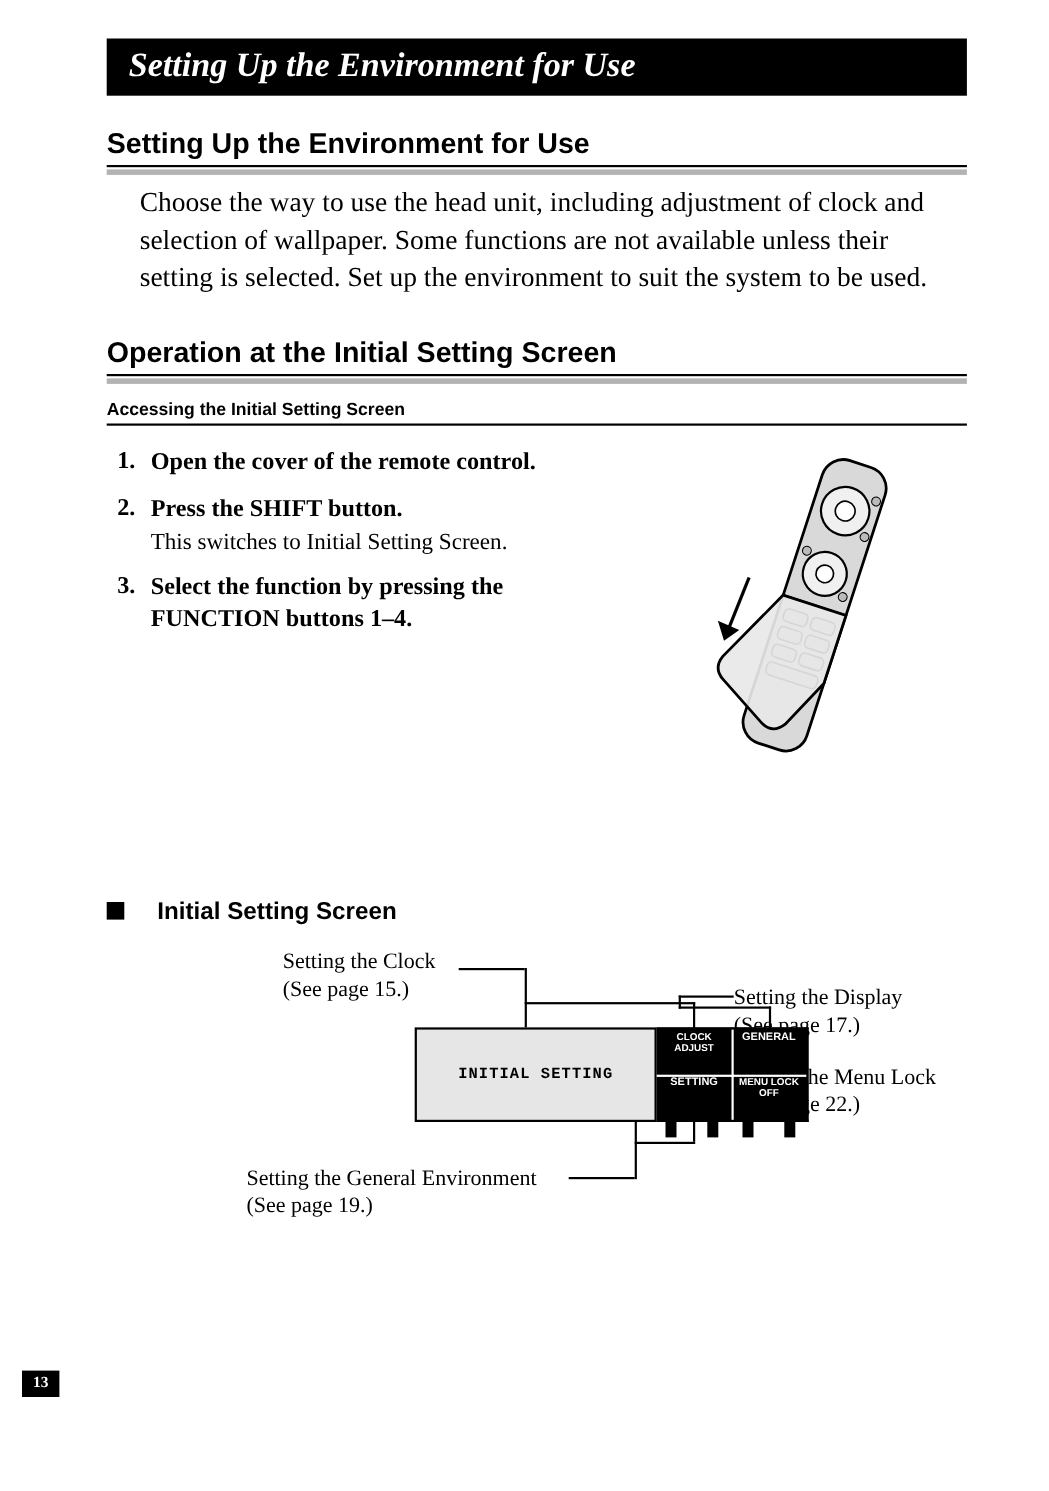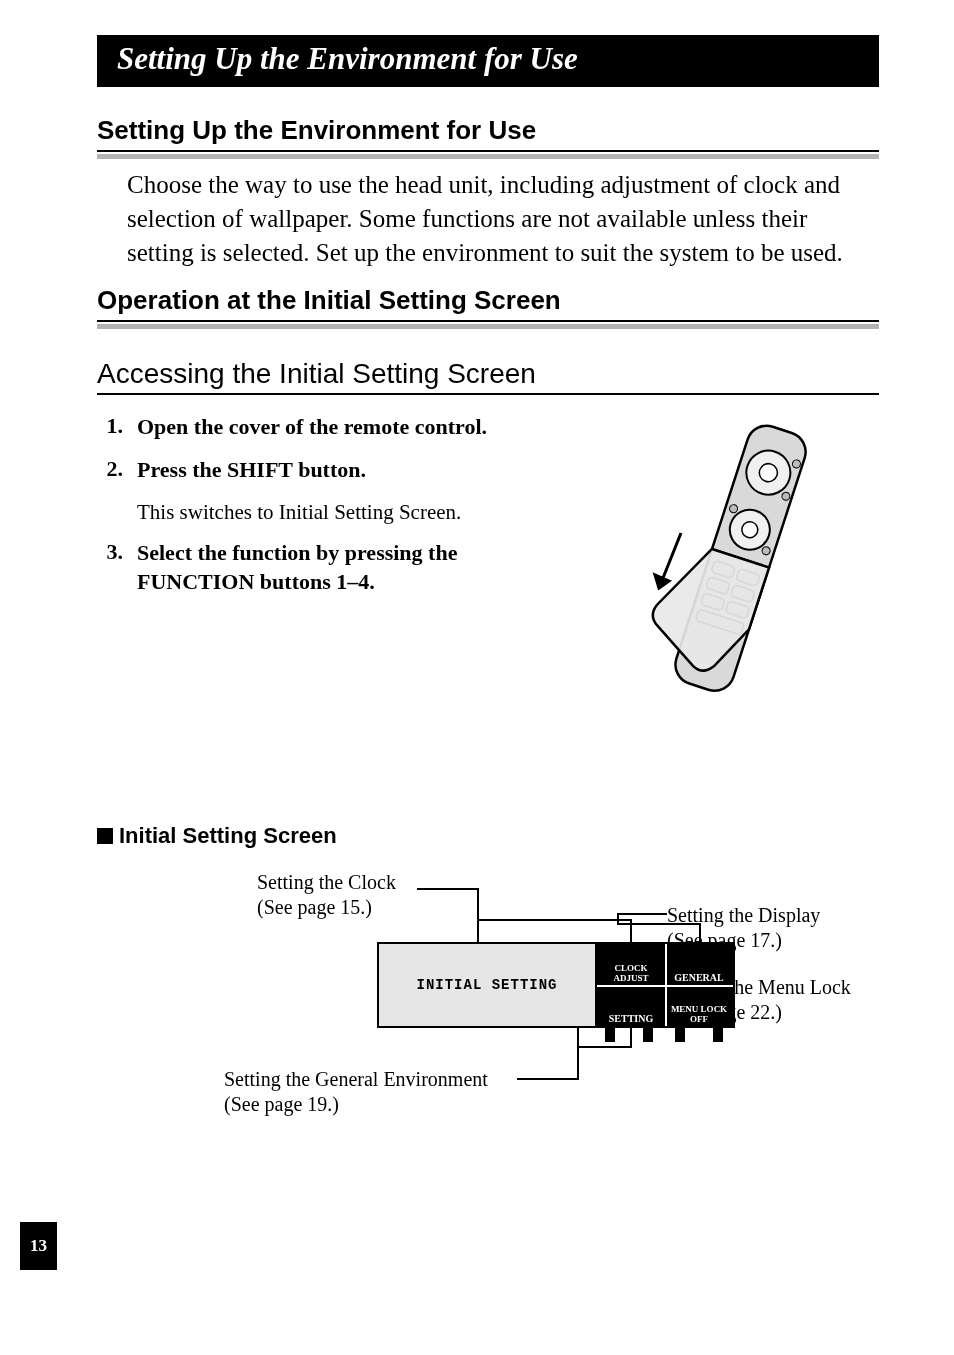--- a/index.html
+++ b/index.html
@@ -40,25 +40,25 @@
     height: 5px;
     background: #b3b3b3;
   }
   .para {
     font-size: 25px;
     line-height: 1.35;
     margin: 16px 0 0 30px;
   }
   .sub-heading {
     font-family: Arial, Helvetica, sans-serif;
-    font-weight: normal;
-    font-size: 28px;
+    font-weight: bold;
+    font-size: 16px;
     border-bottom: 2px solid #000;
     padding-bottom: 3px;
-    margin-top: 36px;
+    margin-top: 22px;
   }
   .steps-row {
     display: flex;
     margin-top: 18px;
     gap: 20px;
   }
   .steps-col { flex: 1; }
   .remote-col { width: 280px; display:flex; justify-content:center; }
   .step {
     display: flex;
@@ -75,26 +75,26 @@
   }
   .step-body { flex: 1; }
   .step-title {
     font-family: "Times New Roman", serif;
     font-weight: bold;
     font-size: 22px;
     line-height: 1.3;
   }
   .step-desc {
     font-size: 21px;
-    margin-top: 16px;
+    margin-top: 4px;
   }
   .square-bullet-row {
     display: flex;
     align-items: center;
-    gap: 6px;
+    gap: 30px;
     margin-top: 110px;
   }
   .square-bullet {
     width: 16px; height: 16px; background: #000;
   }
   .bullet-label {
     font-family: Arial, Helvetica, sans-serif;
     font-weight: bold;
     font-size: 22px;
   }
@@ -143,23 +143,23 @@
     left:50%; top:0; bottom:0;
     width:2px; background:#fff;
   }
   .screen-right::after {
     content:"";
     position:absolute;
     top:50%; left:0; right:0;
     height:2px; background:#fff;
   }
   .sr-cell {
-    display:flex; align-items:flex-end; justify-content:center;
+    display:flex; align-items:flex-start; justify-content:center;
     color:#fff;
-    font-family: Liberation Serif, serif;
+    font-family: Liberation Sans, sans-serif;
     font-weight: bold;
     font-size: 10px;
     line-height: 1;
     text-align:center;
     padding: 2px;
     z-index: 1;
   }
   .sr-cell .two-line { font-size: 9px; line-height: 1.05; }
   .line {
     position: absolute;
@@ -169,36 +169,36 @@
     position: absolute;
     width: 10px; height: 14px;
     background: #000;
   }
   .page-num-box {
     position: absolute;
     left: 20px; bottom: 85px;
     background: #000;
     color: #fff;
     font-weight: bold;
-    font-size: 17px;
-    padding: 14px 10px;
+    font-size: 14px;
+    padding: 4px 10px;
   }
 </style>
 </head>
 <body>
 
 <div class="content">
 
   <div class="section-banner">Setting Up the Environment for Use</div>
 
   <div class="section-heading">Setting Up the Environment for Use</div>
 
   <p class="para">Choose the way to use the head unit, including adjustment of clock and selection of wallpaper. Some functions are not available unless their setting is selected. Set up the environment to suit the system to be used.</p>
 
-  <div class="section-heading" style="margin-top:16px">Operation at the Initial Setting Screen</div>
+  <div class="section-heading" style="margin-top:36px">Operation at the Initial Setting Screen</div>
 
   <div class="sub-heading">Accessing the Initial Setting Screen</div>
 
   <div class="steps-row">
     <div class="steps-col">
       <div class="step">
         <div class="step-num">1.</div>
         <div class="step-body">
           <div class="step-title">Open the cover of the remote control.</div>
         </div>

